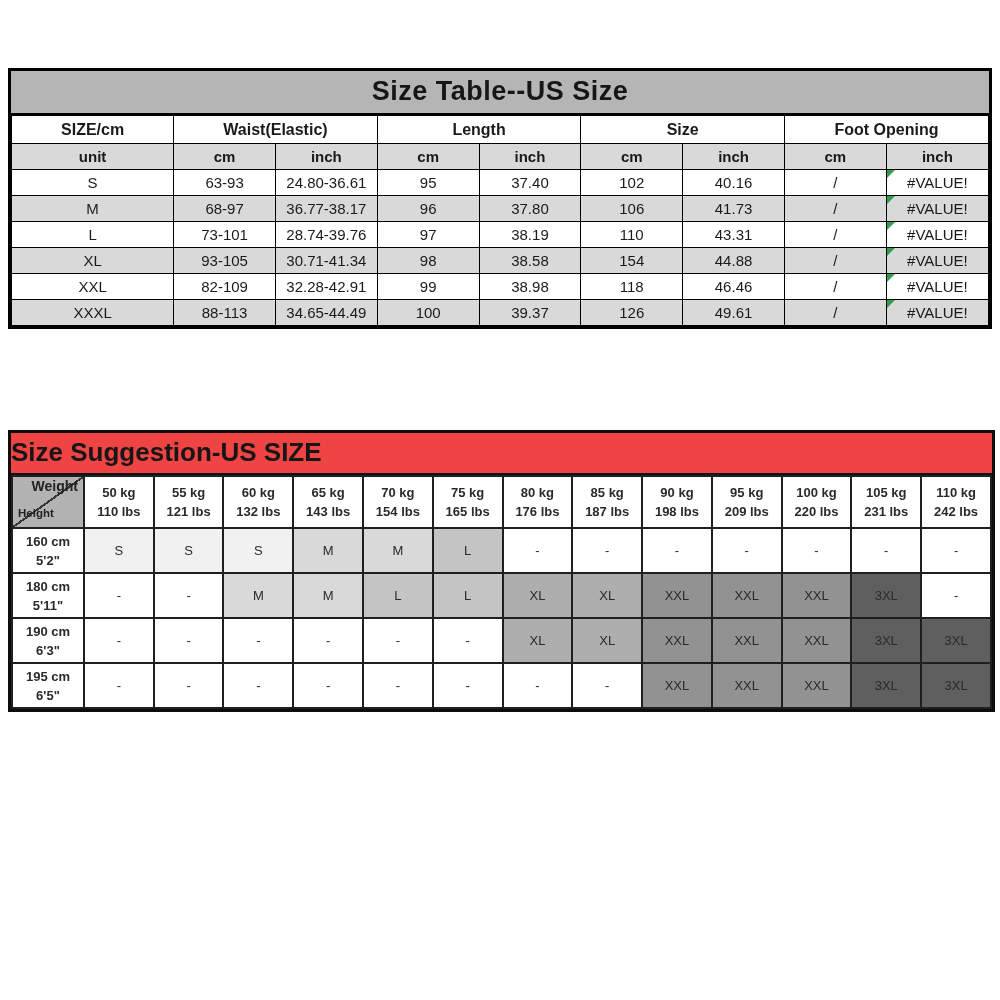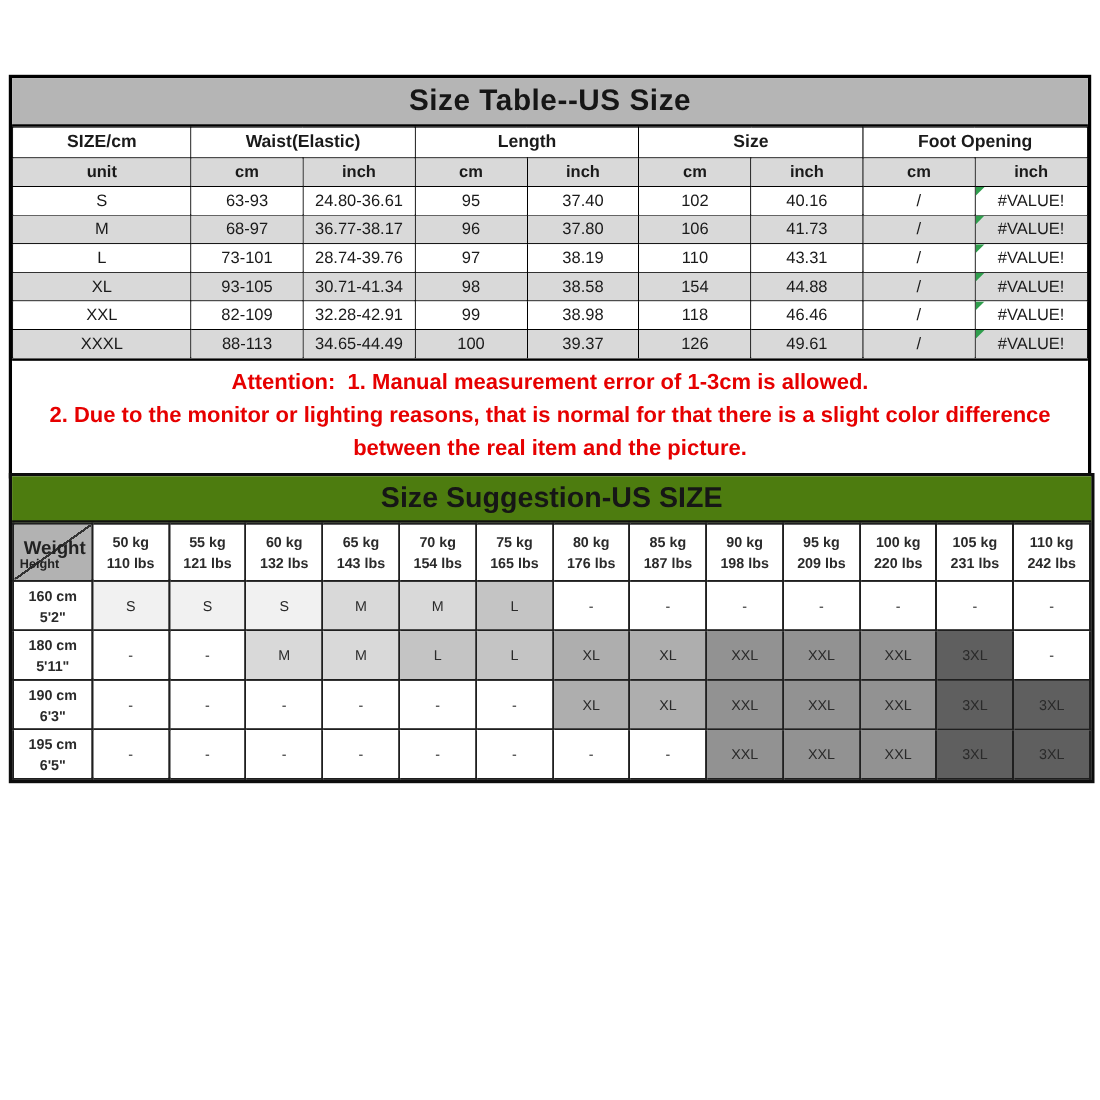--- a/index.html
+++ b/index.html
@@ -38,39 +38,39 @@
     text-align:center;font-weight:bold;font-size:20px;line-height:30px;
     color:#e60000;padding:5px 6px 9px 6px;
   }
 
   
   .frame2{
     position:absolute;left:8px;top:430px;width:987px;
     border:3px solid #0d0d0d;box-sizing:border-box;background:#fff;
   }
   .title-bar2{
-    background:#4d7c0f;border-bottom:2px solid #111;
-    text-align:center;font-weight:bold;font-size:26px;
+    background:#ef4444;border-bottom:2px solid #111;
+    text-align:left;font-weight:bold;font-size:26px;
     padding:4px 0 5px 0;color:#161616;
   }
   .t2 td{
     border:2px solid #1f1f1f;text-align:center;vertical-align:middle;
     overflow:hidden;position:relative;color:#2a2a2a;
   }
   .t2 .hdr-row td{height:48px;background:#fff;font-weight:bold;font-size:13px;line-height:19px;}
   .t2 .body-row td{height:41px;font-size:13px;}
   .t2 td.hc{background:#fff;font-weight:bold;font-size:13px;line-height:19px;}
   .t2 td.corner{background:#b2b2b2;padding:0;}
   .corner-diag{
     position:absolute;inset:0;
     background:linear-gradient(to bottom right,
       transparent calc(50% - 1px),#333 calc(50% - 1px),
       #333 calc(50% + 1px),transparent calc(50% + 1px));
   }
-  .corner-w{position:absolute;top:12px;right:5px;font-size:17px;font-weight:bold;color:#222;}
+  .corner-w{position:absolute;top:0;right:5px;font-size:14px;font-weight:bold;color:#222;}
   .corner-h{position:absolute;bottom:4px;left:5px;font-size:11.5px;font-weight:bold;color:#222;}
 </style>
 </head>
 <body>
 
 <div class="canvas">
 
   <div class="frame1">
     <div class="title-bar">Size Table--US Size</div>
     <table class="t1">
@@ -165,25 +165,20 @@
             <td class="val-cell">34.65-44.49</td>
             <td class="val-cell">100</td>
             <td class="val-cell">39.37</td>
             <td class="val-cell">126</td>
             <td class="val-cell">49.61</td>
             <td class="val-cell">/</td>
             <td class="val-cell err">#VALUE!</td>
           </tr>
         </tbody>
     </table>
-    <div class="attention">
-      <div>Attention:&nbsp; 1. Manual measurement error of 1-3cm is allowed.</div>
-      <div>2. Due to the monitor or lighting reasons, that is normal for that there is a slight color difference</div>
-      <div>between the real item and the picture.</div>
-    </div>
   </div>
 
   <div class="frame2">
     <div class="title-bar2">Size Suggestion-US SIZE</div>
     <table class="t2">
       <colgroup>
         <col style="width:7.35%">
         <col style="width:7.127%">
           <col style="width:7.127%">
           <col style="width:7.127%">

